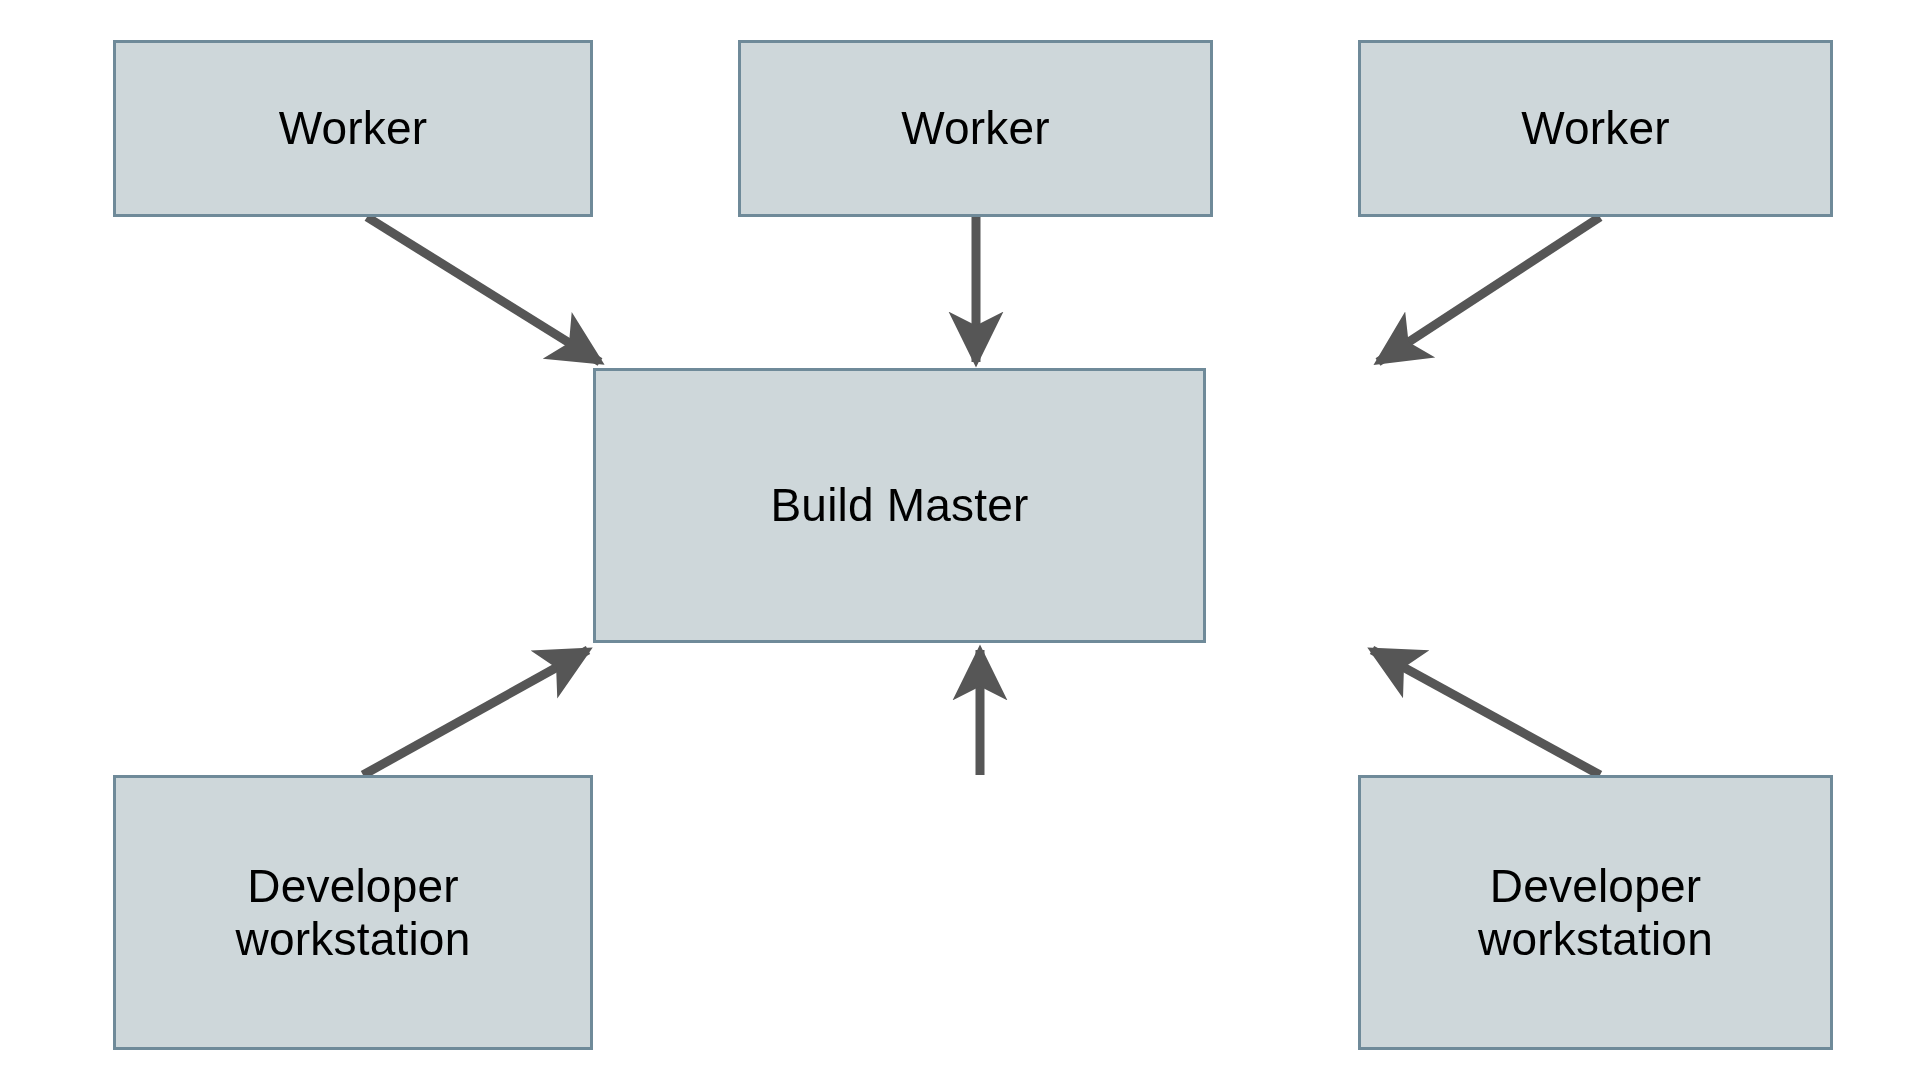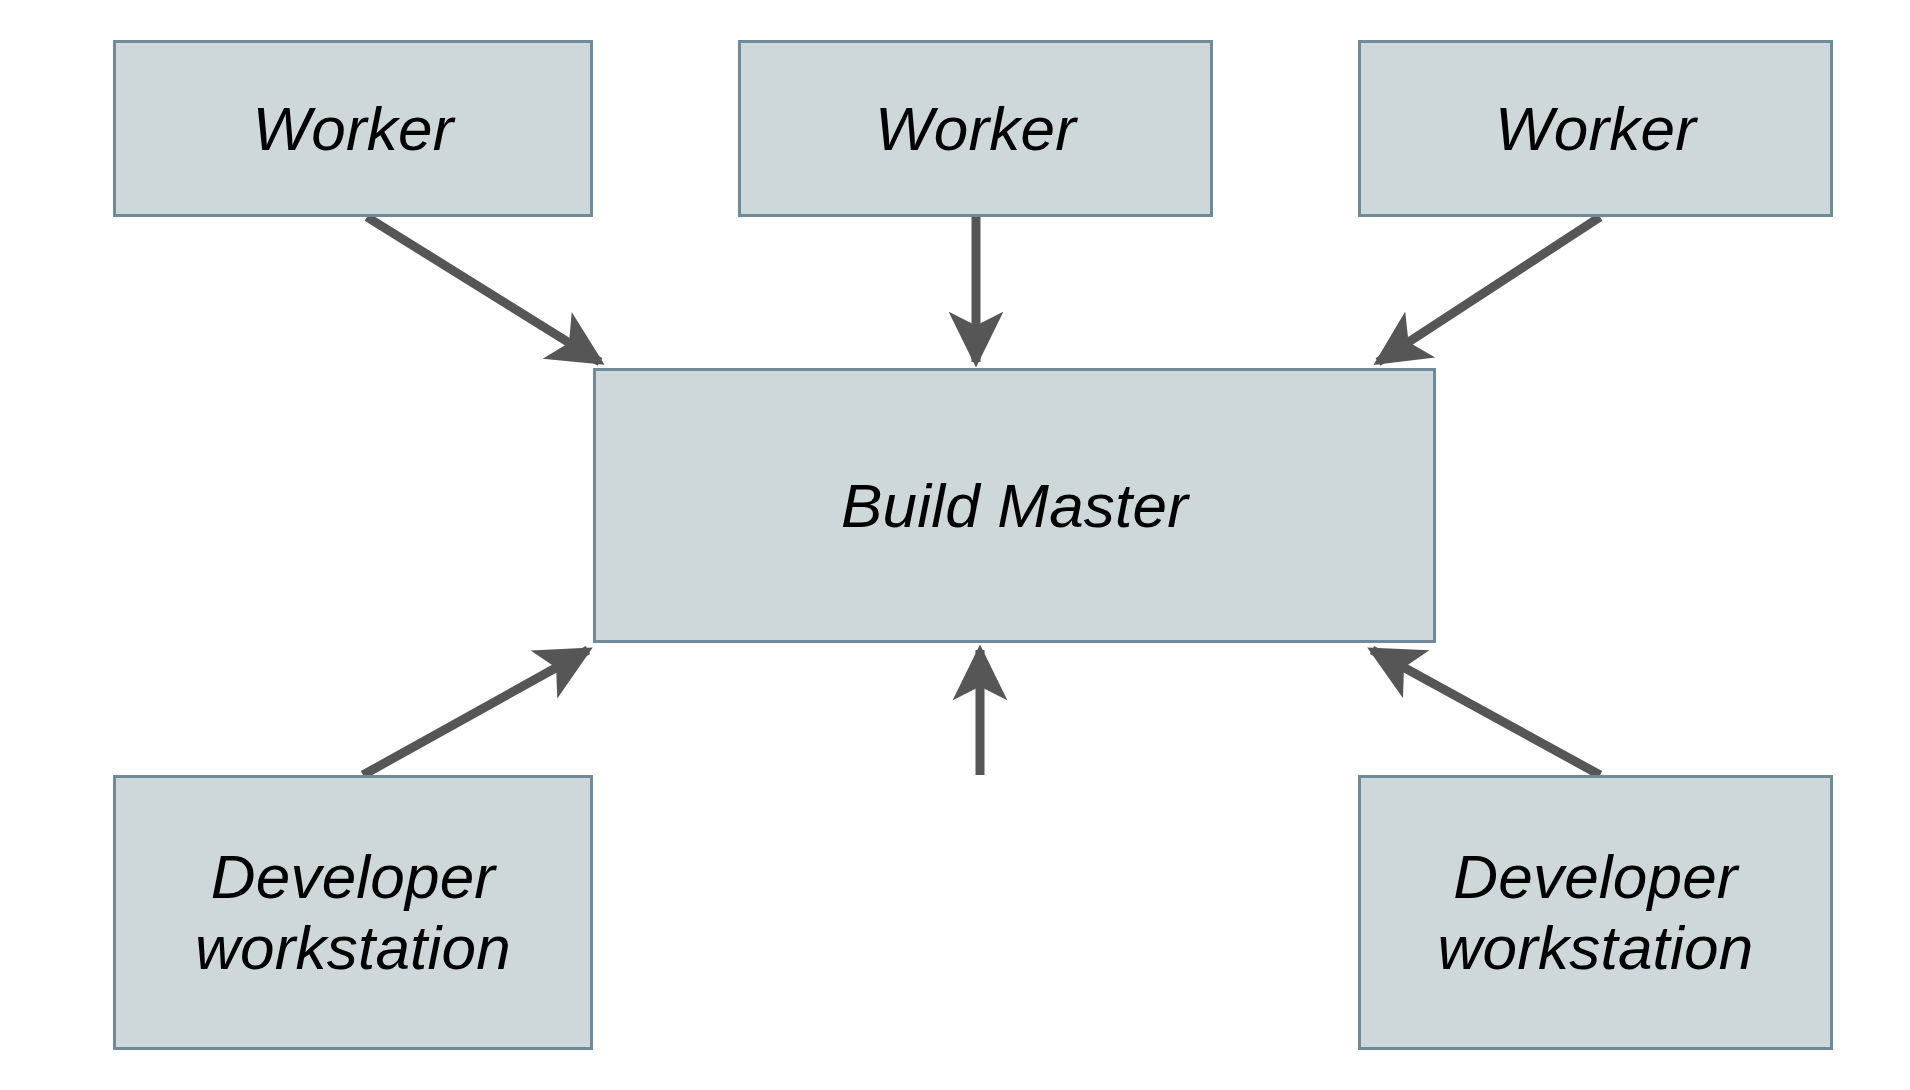--- a/index.html
+++ b/index.html
@@ -31,27 +31,26 @@
     background: #ced7da;
     border: 3px solid #6f8a99;
     display: flex;
     align-items: center;
     justify-content: center;
     text-align: center;
     color: #000000;
     z-index: 2;
   }
   .node .label {
-    font-size: 62px;
+    font-size: 46px;
     line-height: 1.12;
     letter-spacing: 0.2px;
     font-weight: 400;
     white-space: pre-line;
     padding: 0 10px;
-    font-style: italic;
   }
   .node.worker    { font-size: 62px; }
   .node.master    { font-size: 62px; }
   .node.two-line .label { line-height: 1.14; }
 </style>
 </head>
 <body>
 
 <div id="canvas" style="background: rgb(255, 255, 255);">
 
@@ -76,21 +75,21 @@
   </div>
 
   <div class="node worker" style="left: 738px; top: 40px; width: 475px; height: 177px; background: rgb(206, 215, 218); border-color: rgb(111, 138, 153); color: rgb(0, 0, 0);">
     <span class="label">Worker</span>
   </div>
 
   <div class="node worker" style="left: 1358px; top: 40px; width: 475px; height: 177px; background: rgb(206, 215, 218); border-color: rgb(111, 138, 153); color: rgb(0, 0, 0);">
     <span class="label">Worker</span>
   </div>
 
-  <div class="node master" style="left: 593px; top: 368px; width: 843px; height: 275px; background: rgb(206, 215, 218); border-color: rgb(111, 138, 153); color: rgb(0, 0, 0);">
+  <div class="node master" style="left: 593px; top: 368px; width: 613px; height: 275px; background: rgb(206, 215, 218); border-color: rgb(111, 138, 153); color: rgb(0, 0, 0);">
     <span class="label">Build Master</span>
   </div>
 
   <div class="node two-line" style="left: 113px; top: 775px; width: 480px; height: 275px; background: rgb(206, 215, 218); border-color: rgb(111, 138, 153); color: rgb(0, 0, 0);">
     <span class="label">Developer
 workstation</span>
   </div>
 
 
   <div class="node two-line" style="left: 1358px; top: 775px; width: 475px; height: 275px; background: rgb(206, 215, 218); border-color: rgb(111, 138, 153); color: rgb(0, 0, 0);">

